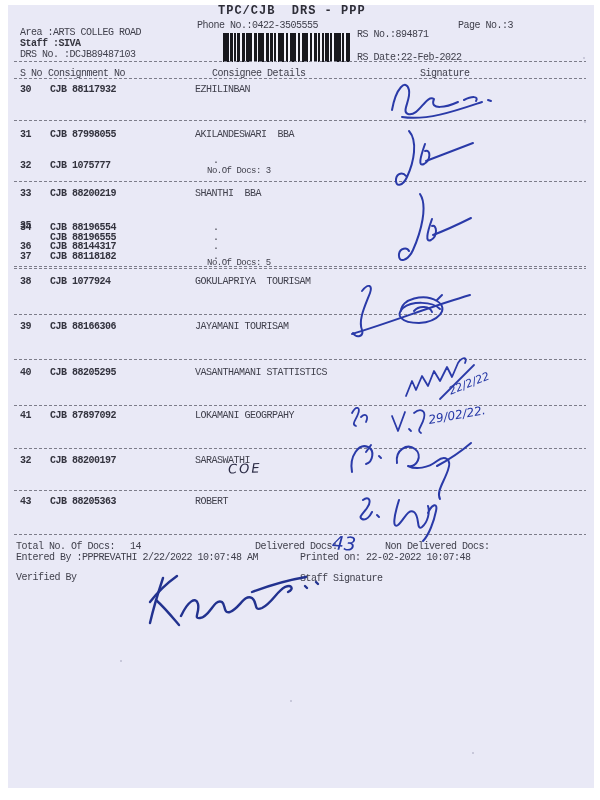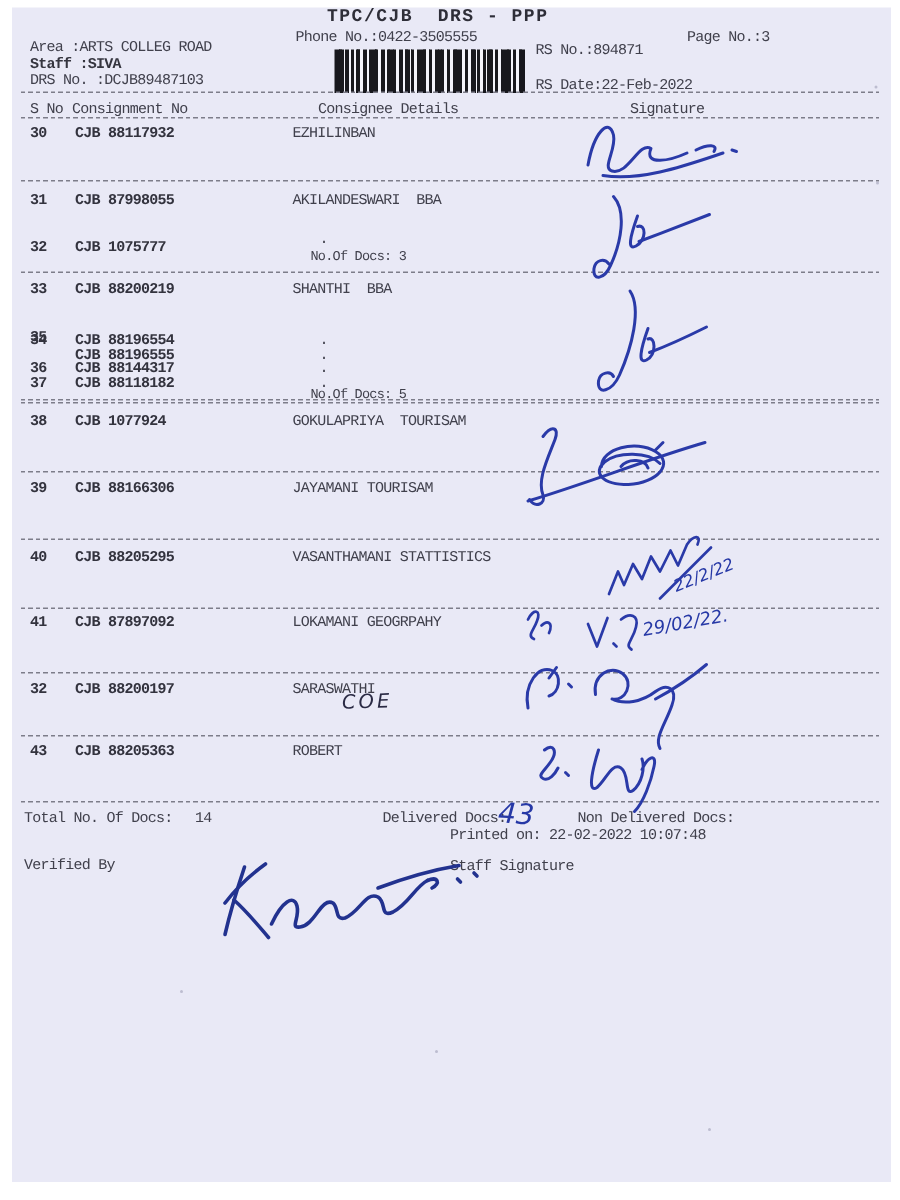--- a/index.html
+++ b/index.html
@@ -144,20 +144,21 @@
     <span class="t sno" style="top:496px;">43</span>
     <span class="t cn" style="top:496px;">CJB 88205363</span>
     <span class="t cons" style="top:496px;">ROBERT</span>
   </div>
   <div class="sep" style="top:534px;"></div>
 
   <div class="t" style="left:16px;top:541px;">Total No. Of Docs:</div>
   <div class="t" style="left:130px;top:541px;">14</div>
   <div class="t" style="left:255px;top:541px;">Delivered Docs:</div>
   <div class="t" style="left:385px;top:541px;">Non Delivered Docs:</div>
+  <div class="t" style="left:16px;top:552px;">Entered By :PPPREVATHI 2/22/2022 10:07:48 AM</div>
   <div class="t" style="left:300px;top:552px;">Printed on: 22-02-2022 10:07:48</div>
   <div class="t" style="left:16px;top:572px;">Verified By</div>
   <div class="t" style="left:300px;top:573px;">Staff Signature</div>
 
   <div class="hand" style="left:332px;top:532px;font-size:19px;transform:rotate(4deg);">43</div>
   <div class="hand" style="left:448px;top:377px;font-size:11px;transform:rotate(-22deg);">22/2/22</div>
   <div class="hand" style="left:428px;top:408px;font-size:12px;transform:rotate(-10deg);">29/02/22.</div>
 
   <svg class="ink" width="600" height="800" viewBox="0 0 600 800">
     <g stroke="#2a3aa8" fill="none" stroke-linecap="round" stroke-linejoin="round">

